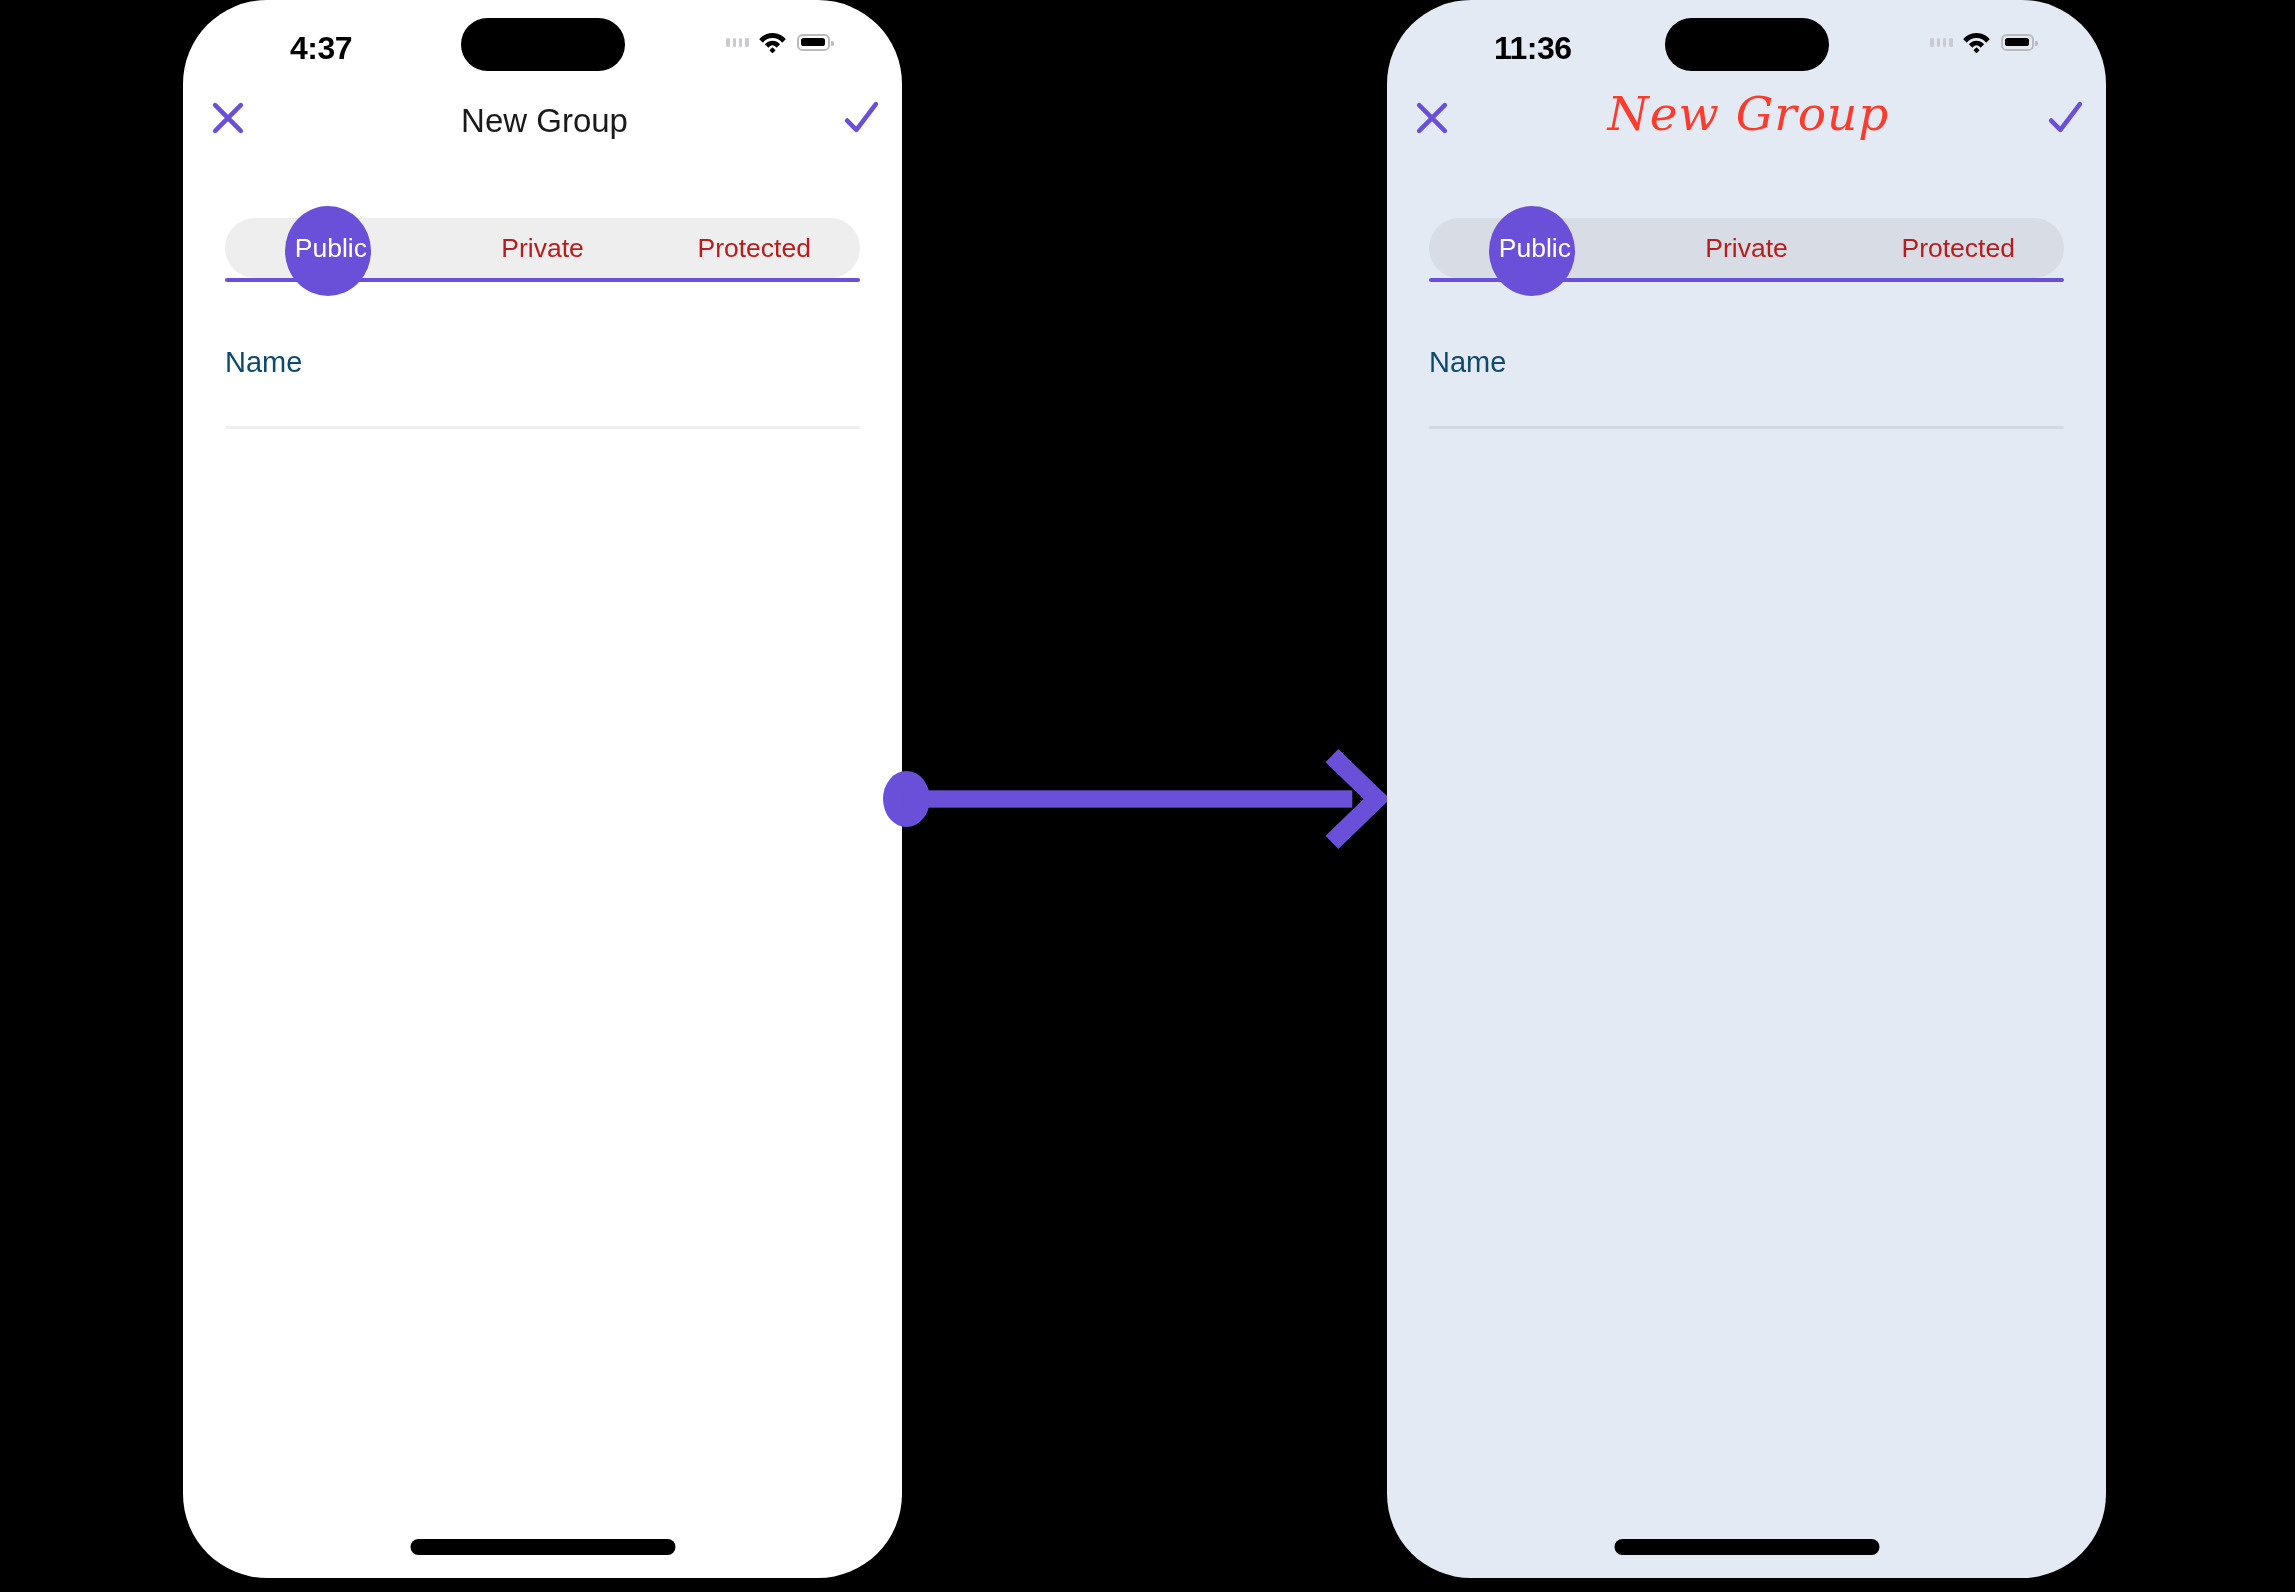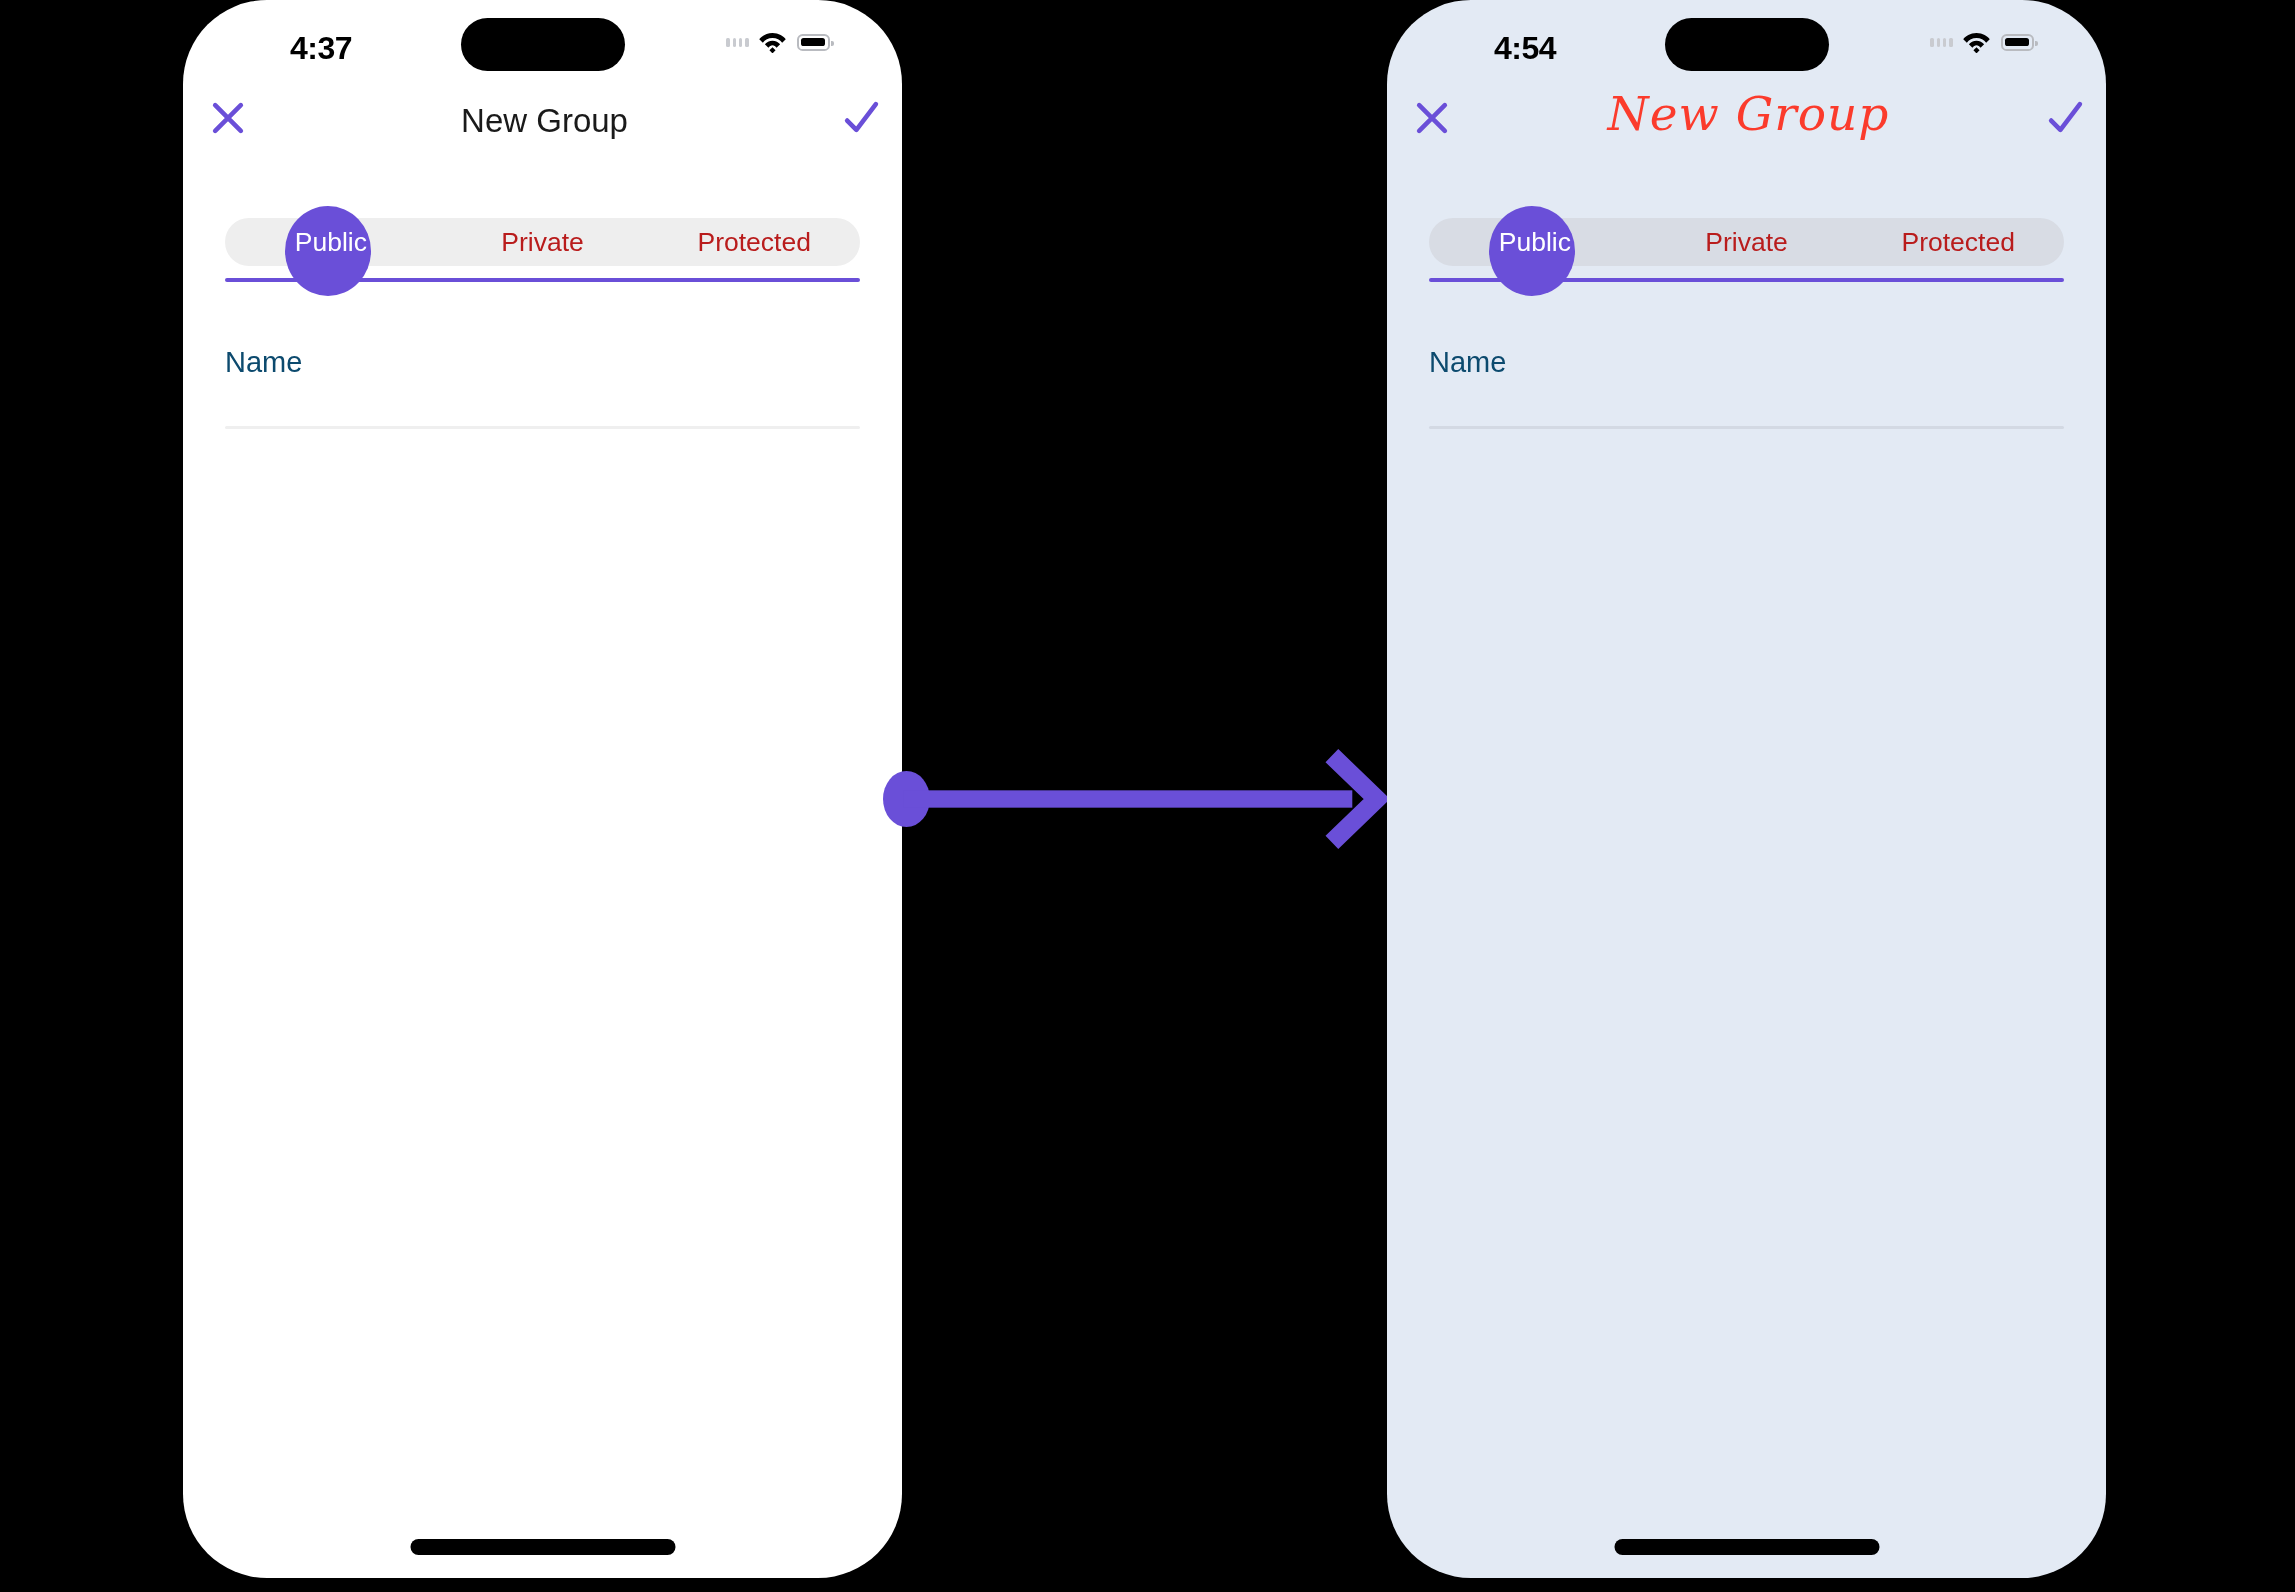--- a/index.html
+++ b/index.html
@@ -156,21 +156,21 @@
   .tabwrap {
     position: absolute;
     top: 218px;
     left: 42px;
     right: 42px;
     height: 65px;
   }
   .tabbar {
     position: absolute;
     left: 0; right: 0; top: 0;
-    height: 48px;
+    height: 60px;
     border-radius: 32px;
     display: flex;
     align-items: center;
   }
   .tabbar-light { background: #EEEEEE; }
   .tabbar-dark  { background: #D8DCE4; }
 
   .tab {
     flex: 1;
     text-align: center;
@@ -319,21 +319,21 @@
       <ellipse cx="46" cy="125" rx="46" ry="55" fill="#6A4FD8"></ellipse>
       <rect x="40" y="108" width="880" height="34" fill="#6A4FD8"></rect>
       <path d="M880 40 L968 125 L880 210" stroke="#6A4FD8" stroke-width="36" fill="none" stroke-linecap="butt" stroke-linejoin="miter"></path>
     </svg>
   </div>
 
   <div class="phone phone-right">
     <div class="screen">
 
       <div class="statusbar">
-        <div class="status-time">4:54</div>
+        <div class="status-time">11:36</div>
         <div class="dynamic-island"></div>
         <div class="status-right">
           <span class="dots-icon">
               <i></i>
               <i></i>
               <i></i>
               <i></i>
             </span>
           <span>
             <svg class="wifi-icon" viewBox="0 0 56 42">

